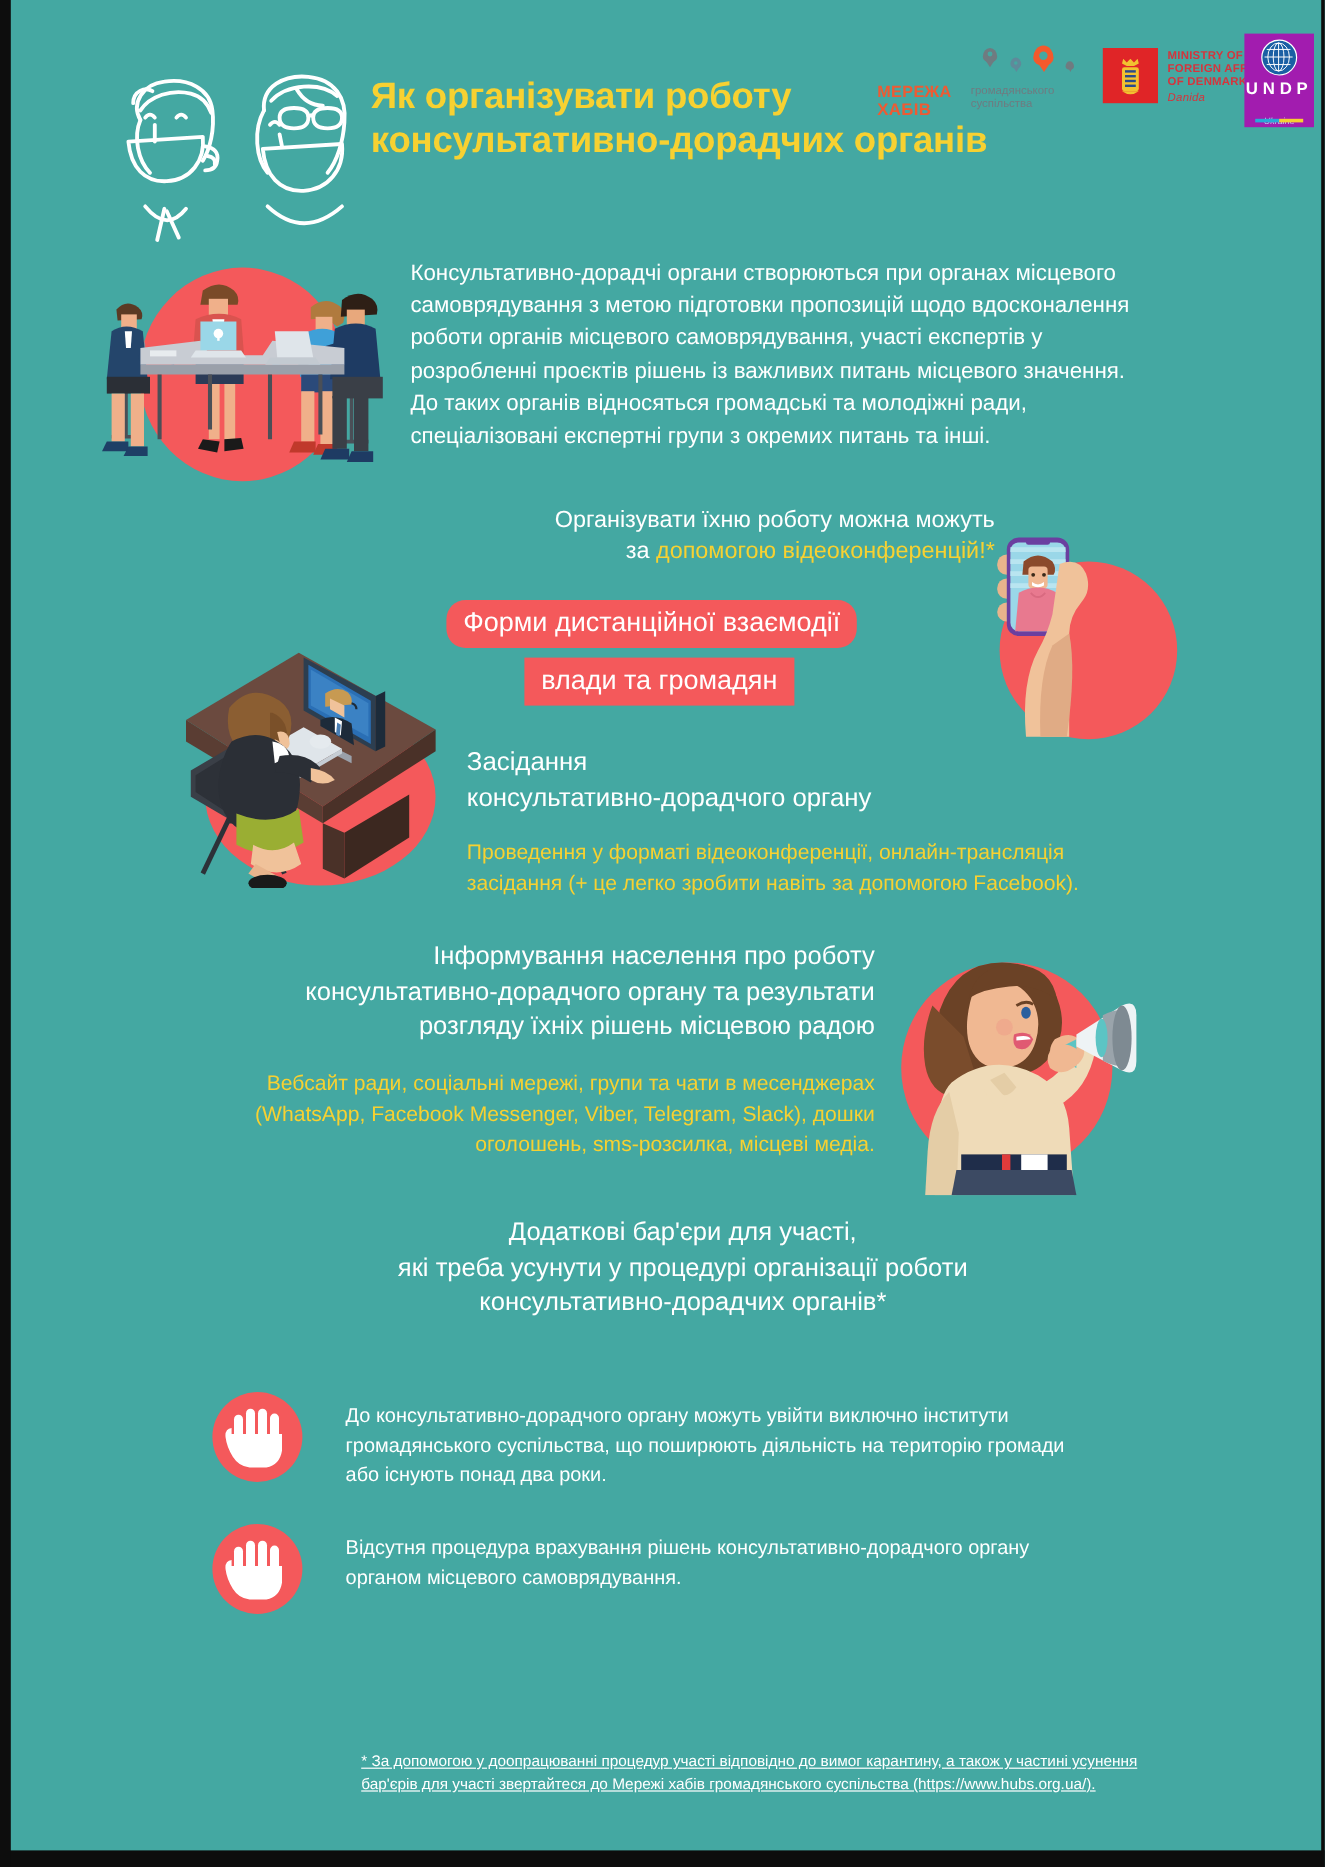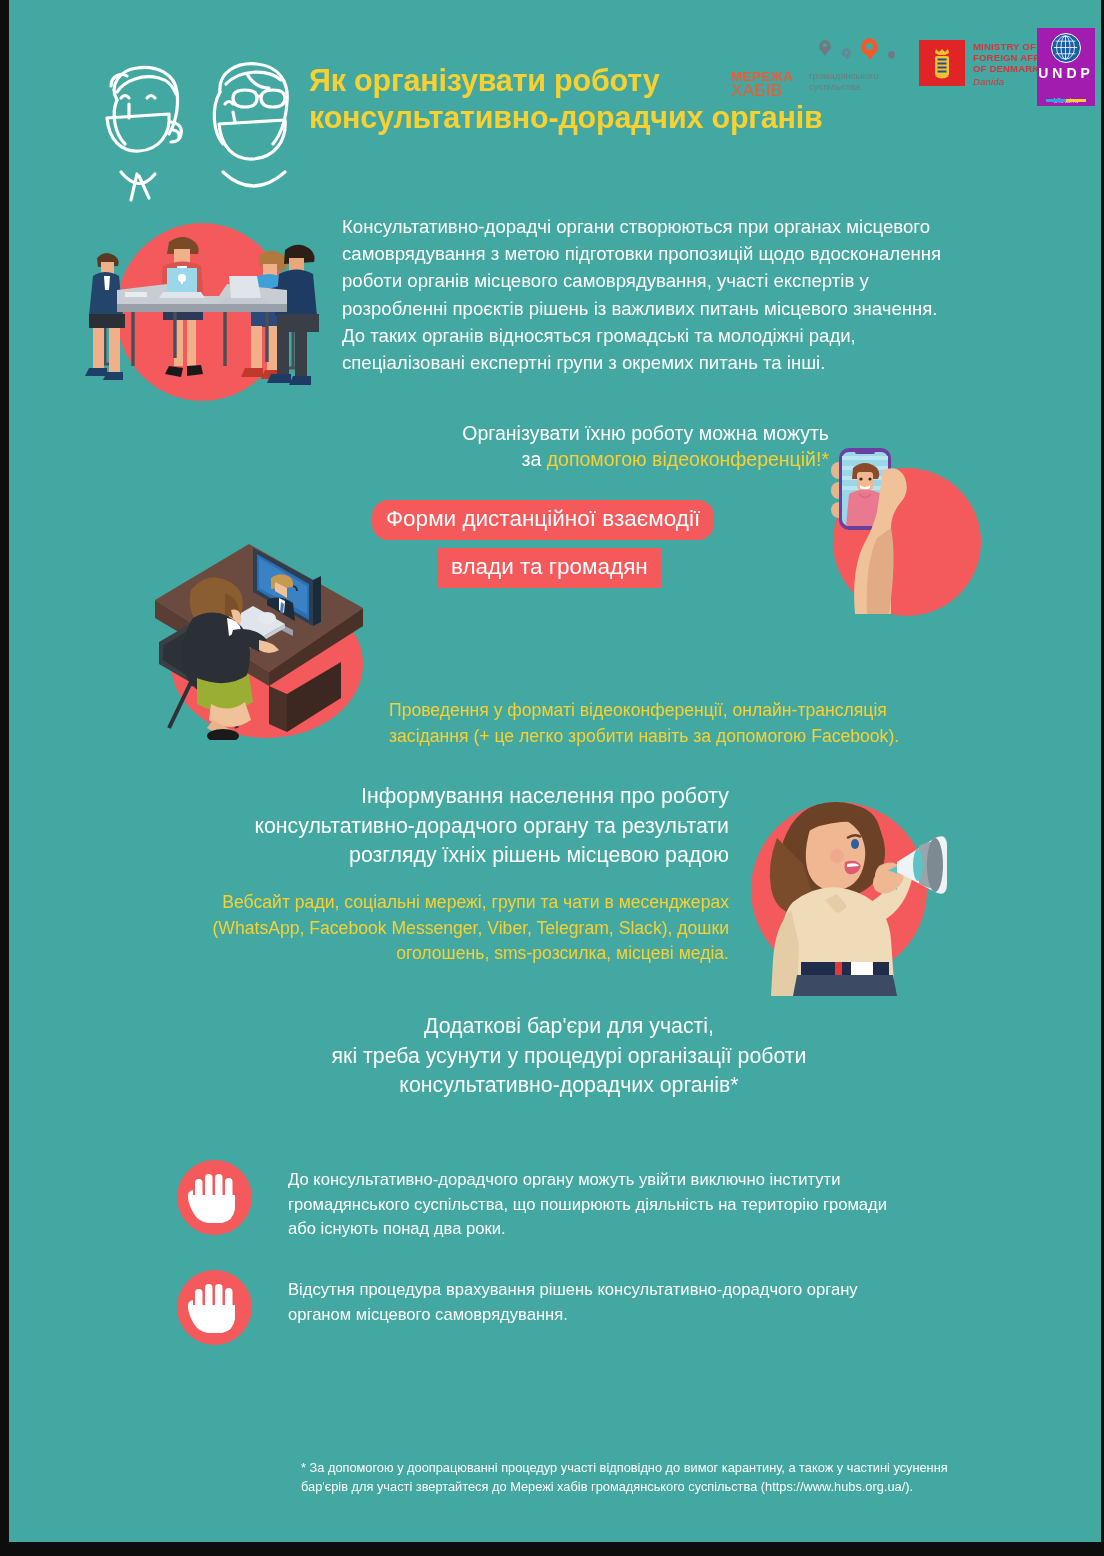--- a/index.html
+++ b/index.html
@@ -32,21 +32,21 @@
   }
   #title div { white-space: nowrap; }
 
   
   #mask-faces { left: 72px; top: 52px; width: 232px; height: 150px; }
 
   
   #logo-bar { left: 718px; top: 26px; width: 370px; height: 84px; }
   #logo-merezha { position:absolute; left:4px; top:12px; width:160px; }
   #lm-word1 { color:#ee5b33; font-weight:bold; font-size:13.5px; letter-spacing:0.3px; line-height:14px;margin-top:12px;}
-  #lm-word2 { color:#ee5b33; font-weight:normal; font-size:17px; letter-spacing:0.3px; line-height:14px;}
+  #lm-word2 { color:#ee5b33; font-weight:bold; font-size:14px; letter-spacing:0.3px; line-height:14px;}
   #lm-sub { position:absolute; left:78px; top:13px; color:#6f7b80; font-size:9.5px; line-height:10.5px; width:84px;}
   .pin { position:absolute; border-radius:50% 50% 50% 50%/60% 60% 40% 40%; }
   .pin::after { content:""; position:absolute; left:50%; bottom:-32%; width:0;height:0;
      transform:translateX(-50%); border-left:4px solid transparent; border-right:4px solid transparent; }
   #pin1 { left:88px; top:2px; width:12px;height:12px; background:#6f7b80; }
   #pin1::after { border-top:6px solid #6f7b80; }
   #pin2 { left:111px; top:10px; width:9px;height:9px; background:#5f8a9a; }
   #pin2::after { border-top:5px solid #5f8a9a; border-left-width:3px;border-right-width:3px;}
   #pin3 { left:130px; top:0px; width:17px;height:17px; background:#f4592c; }
   #pin3::after { border-top:9px solid #f4592c; border-left-width:6px;border-right-width:6px;}
@@ -147,21 +147,21 @@
   }
   .barrier-text div { white-space: nowrap; }
   #barrier1 { left:168px; top:1160px; width:830px; }
   #barrier2 { left:168px; top:1270px; width:830px; }
 
   
   #footer {
     left:292px; top:1458px; width:740px;
     color:#ffffff; font-size:12.8px; line-height:19px;
   }
-  #footer div { white-space: nowrap; }
+  #footer div { white-space: nowrap; text-decoration: underline; }
 </style>
 </head>
 <body>
 
 <div id="poster">
 
   <div class="abs" id="mask-faces">
     <svg viewBox="0 0 232 150" width="232" height="150">
       <g fill="none" stroke="#ffffff" stroke-width="3.2" stroke-linecap="round" stroke-linejoin="round">
 
@@ -464,20 +464,24 @@
 
         <path d="M56 156 q30 12 52 -4 l4 28 q-28 18 -56 2 Z" fill="#9aae33"></path>
 
         <path d="M70 182 q18 10 34 -2 l6 18 q-20 14 -42 0 Z" fill="#f0c29a"></path>
         <path d="M72 198 l22 12 l-4 10 l-24 -14 Z" fill="#e8b48c"></path>
         <ellipse cx="82" cy="214" rx="16" ry="7" fill="#1a1a1a"></ellipse>
       </g>
     </svg>
   </div>
 
+  <div class="abs" id="sec-meeting-title">
+    <div>Засідання</div>
+    <div>консультативно-дорадчого органу</div>
+  </div>
   <div class="abs" id="sec-meeting-body">
     <div>Проведення у форматі відеоконференції, онлайн-трансляція</div>
     <div>засідання (+ це легко зробити навіть за допомогою Facebook).</div>
   </div>
 
   <div class="abs" id="sec-info-title">
     <div>Інформування населення про роботу</div>
     <div>консультативно-дорадчого органу та результати</div>
     <div>розгляду їхніх рішень місцевою радою</div>
   </div>

